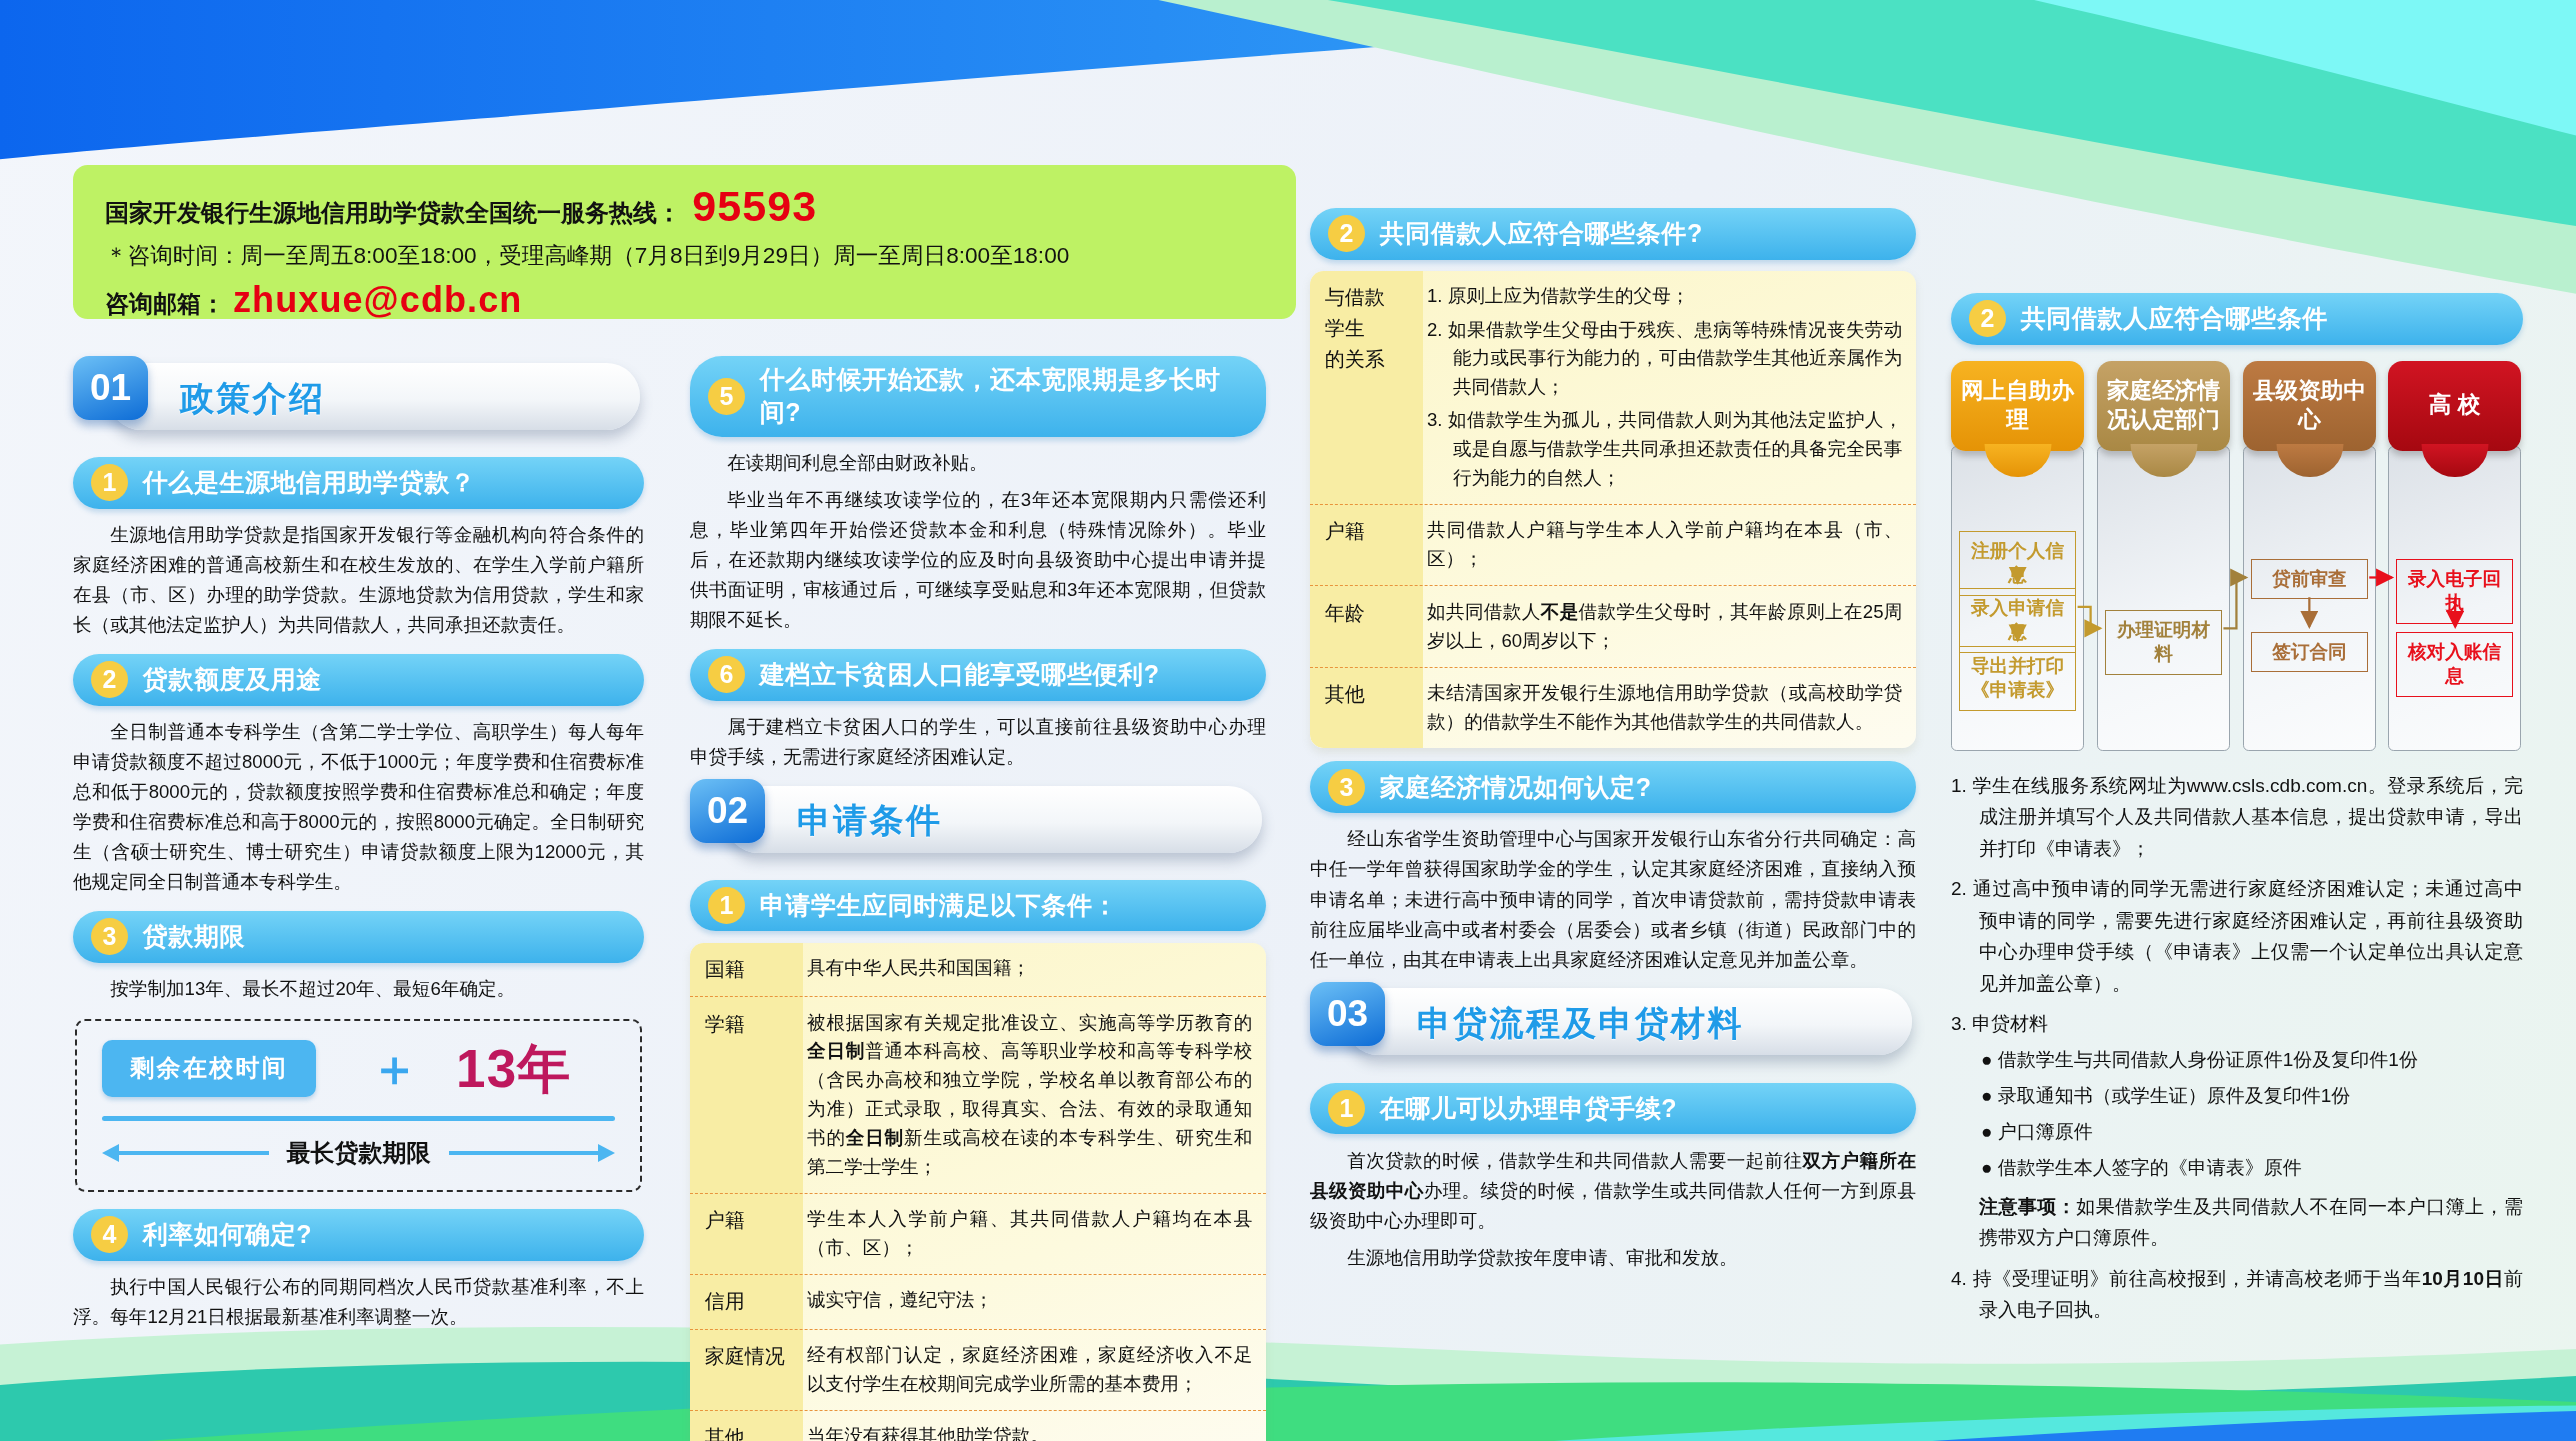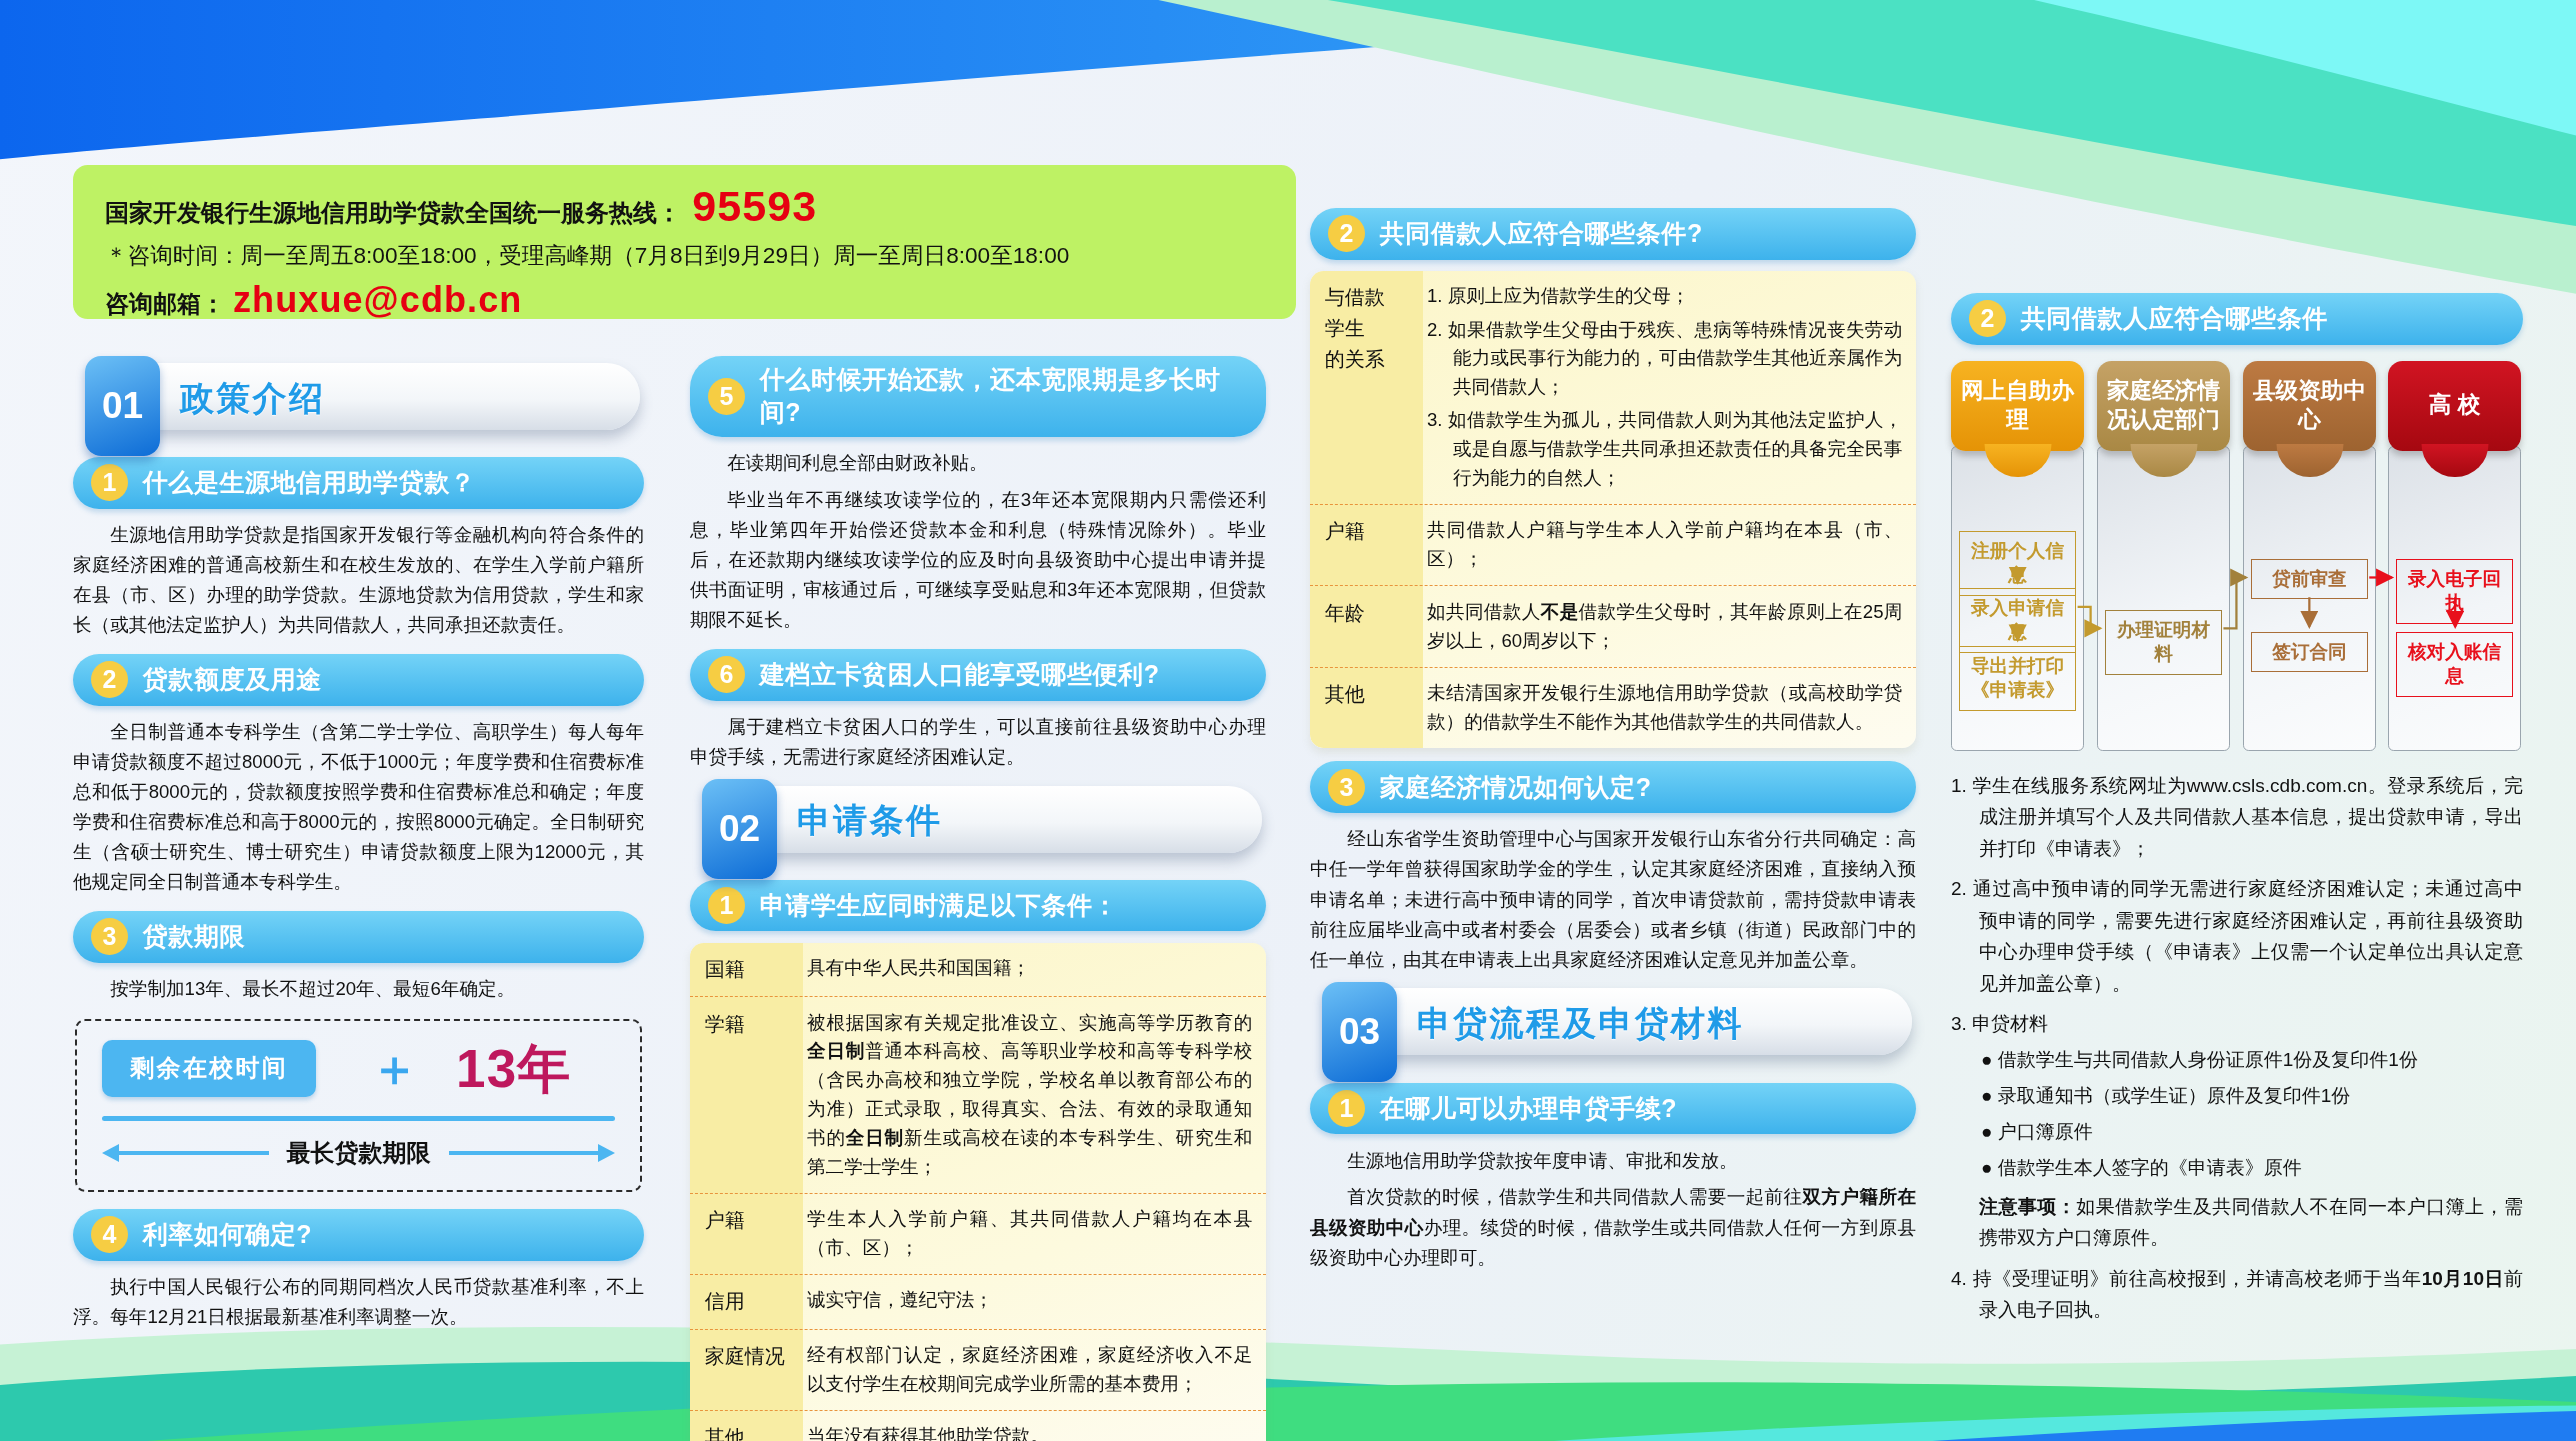--- a/index.html
+++ b/index.html
@@ -27,21 +27,21 @@
   .col1{left:73px;top:356px;width:571px;}
   .col2{left:690px;top:356px;width:576px;}
   .col3{left:1310px;top:208px;width:606px;}
   .col4{left:1951px;top:293px;width:572px;}
 
   
   .sec{position:relative;height:85px;margin-bottom:16px;}
   .sec-pill{position:absolute;left:35px;right:4.5px;top:6.8px;height:67px;border-radius:34px;
     background:linear-gradient(180deg,#ffffff 0%,#f3f6f9 55%,#d7dee7 100%);
     box-shadow:0 8px 12.4px rgba(80,100,130,.32);}
-  .sec-num{position:absolute;left:12px;top:0;width:75px;height:100px;border-radius:16px;
+  .sec-num{position:absolute;left:0;top:0;width:75px;height:64px;border-radius:16px;
     background:linear-gradient(160deg,#6cc0f6,#0d6cd6);color:#fff;font-weight:bold;font-size:37px;
     display:flex;align-items:center;justify-content:center;box-shadow:0 5.7px 9px rgba(20,80,160,.35);text-align:right;}
   .sec-title{position:absolute;left:107px;top:50%;transform:translateY(-50%);
     font-size:34px;font-weight:bold;color:#1f9be8;letter-spacing:2.3px;
     text-shadow:0 1.1px 1.1px rgba(255,255,255,.85);}
 
   
   .qb{display:flex;align-items:center;gap:14.7px;
     background:linear-gradient(180deg,#74d3f7 0%,#3db2ec 100%);
     border-radius:32px;padding:7.3px 18px;margin:13.6px 0 11.3px;
@@ -290,22 +290,22 @@
     <div class="sec">
       <div class="sec-pill"></div>
       <div class="sec-num">03</div>
       <div class="sec-title">申贷流程及申贷材料</div>
     </div>
 
     <div class="qb">
       <span class="qb-num">1</span>
       <span class="qb-title">在哪儿可以办理申贷手续?</span>
     </div>
+    <p class="para">首次贷款的时候，借款学生和共同借款人需要一起前往<b>双方户籍所在县级资助中心</b>办理。续贷的时候，借款学生或共同借款人任何一方到原县级资助中心办理即可。</p>
     <p class="para">生源地信用助学贷款按年度申请、审批和发放。</p>
-    <p class="para">首次贷款的时候，借款学生和共同借款人需要一起前往<b>双方户籍所在县级资助中心</b>办理。续贷的时候，借款学生或共同借款人任何一方到原县级资助中心办理即可。</p>
   </div>
 
   <div class="col col4">
     <div class="qb">
       <span class="qb-num">2</span>
       <span class="qb-title">共同借款人应符合哪些条件</span>
     </div>
 
     <div class="flow">
       <div class="lane lane1">

